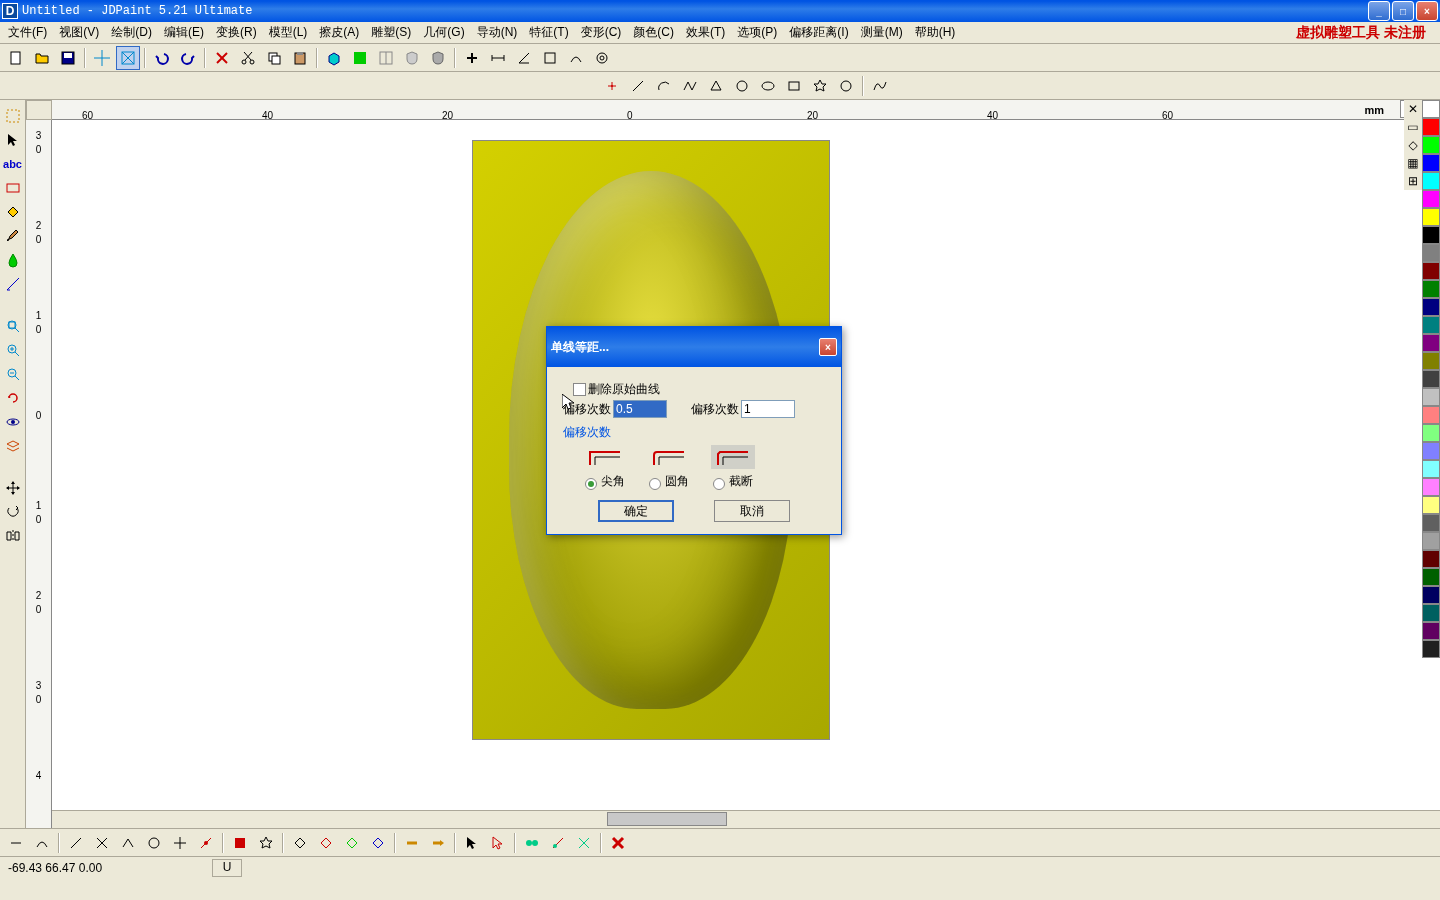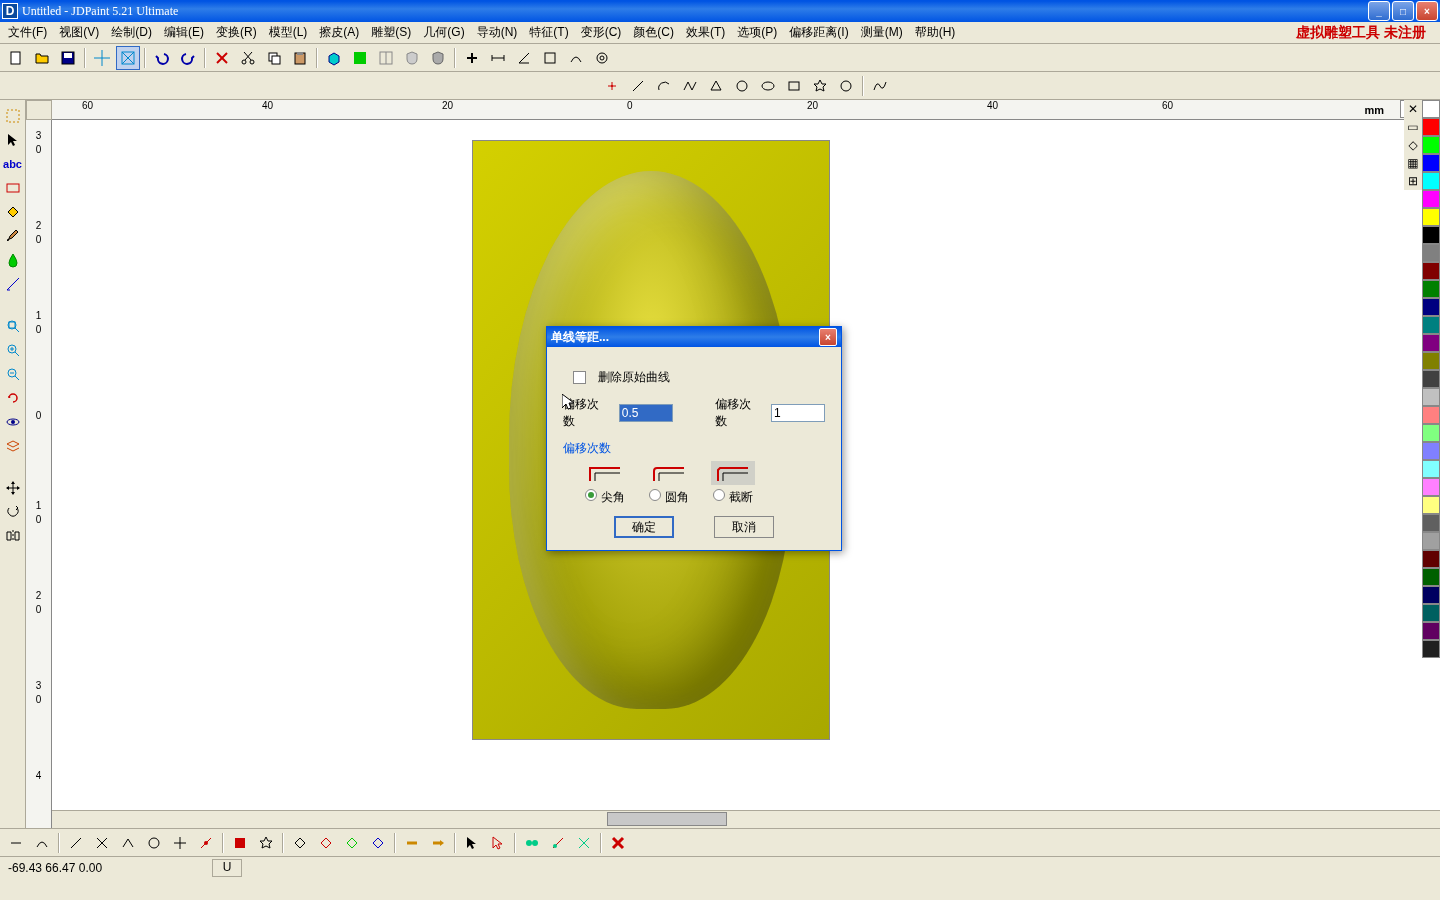--- a/index.html
+++ b/index.html
@@ -1,76 +1,76 @@
 <!DOCTYPE html>
 <html><head>
 <meta charset="utf-8">
 <style>
 *{margin:0;padding:0;box-sizing:border-box;font-family:'SimSun',Arial,sans-serif;font-size:12px}
 body{width:1440px;height:900px;background:#ece9d8;overflow:hidden;position:relative}
 .titlebar{height:22px;background:linear-gradient(to bottom,#0054e3,#0054e3 5%,#2e7de8 40%,#0054e3);display:flex;align-items:center;padding:0 2px;color:#fff}
 .titlebar-icon{width:16px;height:16px;background:#0a4a9e;border:1px solid #fff;display:inline-flex;align-items:center;justify-content:center;font-weight:bold;margin-right:4px}
-.titlebar-text{flex:1;font-family:Liberation Serif, serif}
+.titlebar-text{flex:1;font-family:Liberation Mono, monospace}
 .win-btns{display:flex;gap:2px}
 .win-btn{width:22px;height:20px;background:linear-gradient(to bottom,#7ba4e8,#2e6cd0);border:1px solid #fff;border-radius:3px;display:flex;align-items:center;justify-content:center;color:#fff;font-weight:bold;font-size:10px}
 .win-btn.close{background:linear-gradient(to bottom,#e88070,#c84530)}
 .menubar{height:22px;background:#ece9d8;display:flex;align-items:center;padding:0 4px;gap:4px;border-bottom:1px solid #aca899}
 .menu-item{padding:2px 4px;color:#000}
 .toolbar{height:28px;background:#ece9d8;border-bottom:1px solid #aca899;display:flex;align-items:center;padding:0 4px;gap:2px}
 .toolbar.tb2{height:28px}
 .tb-btn{width:24px;height:24px;display:flex;align-items:center;justify-content:center;border:1px solid transparent;position:relative}
 .tb-sep{width:2px;height:20px;border-left:1px solid #aca899;border-right:1px solid #fff;margin:0 2px}
 .icon-svg{width:16px;height:16px}
 .main-area{position:relative;height:728px;background:#ece9d8;display:flex}
 .left-tools{width:26px;background:#ece9d8;border-right:1px solid #aca899;display:flex;flex-direction:column;padding-top:4px}
 .left-tools .tb-btn{width:24px;height:24px;margin:0 auto}
 .left-gap{height:18px}
 .ruler-corner{width:26px;height:20px;background:#ece9d8;border:1px solid #aca899}
 .vruler{width:26px;background:#f4f4f0;border-right:1px solid #888;position:relative;overflow:hidden}
 .vruler-tick{position:absolute;left:0;width:100%;font-size:10px;text-align:center}
 .workspace{flex:1;display:flex;flex-direction:column;position:relative}
 .hruler{height:20px;background:#f4f4f0;border-bottom:1px solid #888;display:flex;align-items:center;position:relative;overflow:hidden}
-.hruler-tick{position:absolute;font-size:10px;top:0}
+.hruler-tick{position:absolute;font-size:10px;top:10px}
 .hruler-unit{position:absolute;right:4px;font-size:11px;font-weight:bold}
 .canvas{flex:1;background:#fff;position:relative;overflow:hidden}
 .relief{position:absolute;left:420px;top:20px;width:358px;height:600px;background:linear-gradient(135deg,#d4d000,#a8a800);border:1px solid #888;display:flex;align-items:center;justify-content:center}
 .relief-inner{width:80%;height:90%;background:radial-gradient(ellipse at 50% 35%,#e8e040,#9a9a00 70%);border-radius:50% 50% 45% 45%;position:relative;box-shadow:inset -20px -20px 60px rgba(0,0,0,0.3),inset 20px 20px 40px rgba(255,255,200,0.4)}
 .scrollbar-h{height:18px;background:#ece9d8;border-top:1px solid #aca899;position:relative}
 .scrollbar-h-thumb{position:absolute;left:40%;width:120px;height:14px;top:1px;background:#c8c8c8;border:1px solid #888}
 .right-panel{width:150px;background:#ece9d8;border-left:1px solid #aca899;padding:4px;position:relative}
 .right-panel-tab{width:20px;height:20px;border:1px solid #888;margin-bottom:6px;background:#fff}
 .prop-row{display:flex;align-items:center;margin:3px 0;gap:4px}
 .prop-label{width:56px;text-align:right}
 .prop-input{width:66px;height:18px;border:1px solid #7f9db9;padding:0 2px;background:#fff;color:#888}
 .prop-btns{display:flex;gap:6px;margin:4px 0;justify-content:center}
 .prop-btn{width:54px;height:20px;background:#ece9d8;border:1px solid #888;font-size:12px}
 .color-palette{position:absolute;right:0;top:0;width:18px;display:flex;flex-direction:column}
 .color-sw{width:18px;height:18px;border:1px solid #888}
 .right-tools{position:absolute;right:18px;top:0;width:18px;display:flex;flex-direction:column;background:#ece9d8}
 .right-tools .tb-btn{width:18px;height:18px}
 .dialog{position:absolute;left:546px;top:326px;width:296px;background:#ece9d8;border:1px solid #0054e3;box-shadow:2px 2px 8px rgba(0,0,0,0.4);z-index:100}
-.dialog-title{height:20px;background:linear-gradient(to bottom,#0054e3,#2e7de8 50%,#0054e3);color:#fff;display:flex;align-items:center;padding:0 4px;font-weight:bold}
+.dialog-title{height:40px;background:linear-gradient(to bottom,#0054e3,#2e7de8 50%,#0054e3);color:#fff;display:flex;align-items:center;padding:0 4px;font-weight:bold}
 .dialog-title-text{flex:1}
 .dialog-close{width:18px;height:18px;background:linear-gradient(to bottom,#e88070,#c84530);border:1px solid #fff;border-radius:2px;display:flex;align-items:center;justify-content:center;color:#fff;font-size:10px;font-weight:bold}
 .dialog-body{padding:12px 16px}
-.dlg-row{display:flex;align-items:center;margin:10px 0;gap:12px}
+.dlg-row{display:flex;align-items:center;margin:2px 0;gap:2px}
 .dlg-checkbox{width:13px;height:13px;border:1px solid #888;background:#fff}
 .dlg-label{font-size:12px}
 .dlg-input{width:54px;height:18px;border:1px solid #7f9db9;padding:0 2px}
 .dlg-input.sel{background:#316ac5;color:#fff}
 .dlg-group-title{color:#0054e3;font-size:12px;margin:6px 0 4px}
 .corner-opts{display:flex;gap:20px;margin:4px 0 8px 20px;align-items:flex-end}
 .corner-opt{display:flex;flex-direction:column;align-items:center;gap:4px}
 .corner-icon{width:44px;height:24px;background:#ece9d8;border:1px solid transparent;display:flex;align-items:center;justify-content:center}
 .corner-icon.sel{background:#d0d0c8}
-.radio-row{display:flex;align-items:flex-start;gap:4px}
+.radio-row{display:flex;align-items:flex-end;gap:4px}
 .radio{width:12px;height:12px;border:1px solid #888;border-radius:50%;background:#fff;position:relative}
 .radio.checked::after{content:'';position:absolute;left:2px;top:2px;width:6px;height:6px;background:#3a9c3a;border-radius:50%}
 .dlg-btns{display:flex;gap:40px;justify-content:center;margin-top:10px}
-.dlg-btn{width:60px;height:22px;background:#ece9d8;border:1px solid #888;font-size:12px}
+.dlg-btn{width:76px;height:22px;background:#ece9d8;border:1px solid #888;font-size:12px}
 .dlg-btn.primary{border:2px solid #316ac5}
 .cursor{position:absolute;left:562px;top:394px;z-index:101;pointer-events:none}
 .bottom-toolbar{height:28px;background:#ece9d8;border-top:1px solid #aca899;display:flex;align-items:center;padding:0 4px;gap:2px}
 .statusbar{height:22px;background:#ece9d8;border-top:1px solid #aca899;display:flex;align-items:center;padding:0 8px;font-size:13px}
 .status-left{flex:1}
 .status-coords{width:200px}
 .status-box{width:30px;height:18px;border:1px solid #aca899;text-align:center;margin-left:4px}
 .watermark{position:absolute;right:14px;top:24px;color:#c00;font-weight:bold;font-size:14px;z-index:50;pointer-events:none}
 .mm-box{position:absolute;right:0;top:0;width:40px;height:18px;border:1px solid #888;background:#fff;display:flex;align-items:center;justify-content:center;font-size:10px}
 </style>

